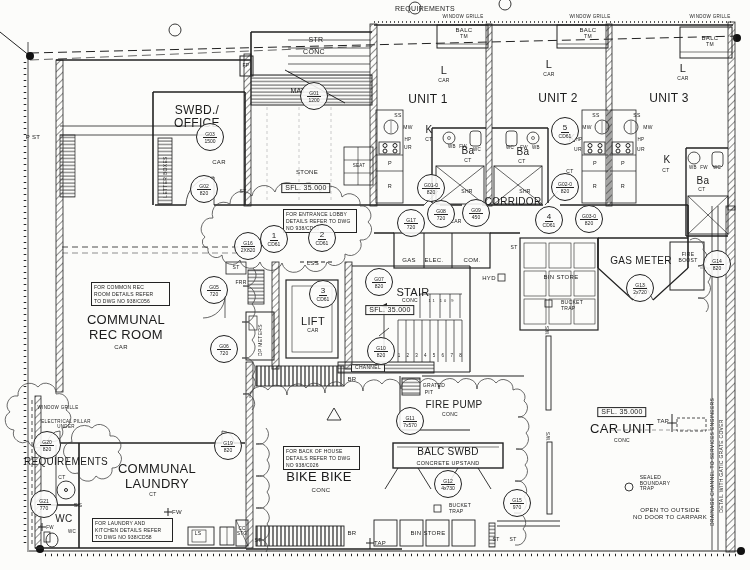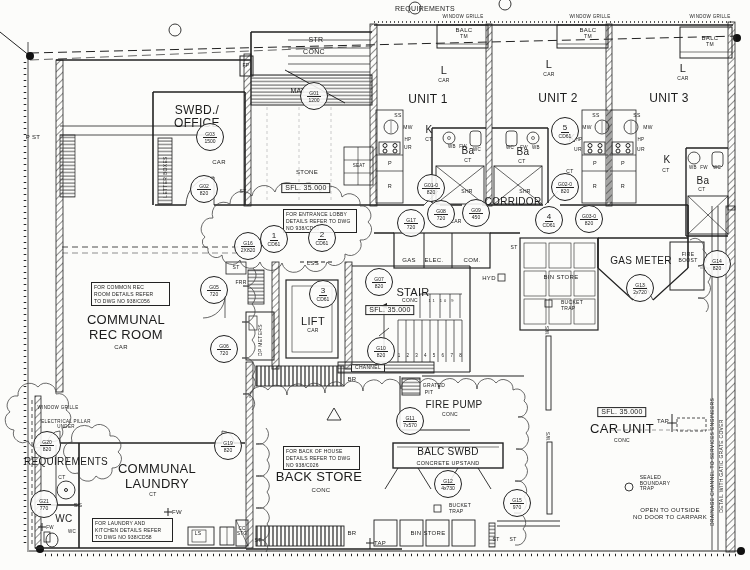--- a/index.html
+++ b/index.html
@@ -412,21 +412,21 @@
       <span>LAUNDRY</span>
     </div>
 <div class="lb" style="left:153px;top:495px;font-size:5px">CT</div>
 <div class="lb" style="left:177px;top:512px;font-size:6px">FW</div>
 <div class="lb" style="left:198px;top:534px;font-size:5px">LS</div>
 <div class="lb" style="left:242px;top:531px;font-size:4.5px">
       <span>CC</span>
       <span>STG</span>
     </div>
 
-<div class="lb" style="left:319px;top:477px;font-size:13px">BACK STORE</div>
+<div class="lb" style="left:319px;top:477px;font-size:13px">BIKE BIKE</div>
 <div class="lb" style="left:321px;top:490px;font-size:6px">CONC</div>
 <div class="lb" style="left:352px;top:379px;font-size:6px">BR</div>
 <div class="lb" style="left:352px;top:533px;font-size:6px">BR</div>
 <div class="lb boxed" style="left:368px;top:368px;font-size:5px">CHANNEL</div>
 <div class="lb" style="left:380px;top:543px;font-size:6px">TAP</div>
 <div class="lb" style="left:258px;top:541px;font-size:5px">ST</div>
 
 <div class="lb" style="left:434px;top:386px;font-size:5px">GRATED</div>
 <div class="lb" style="left:429px;top:393px;font-size:5px">PIT</div>
 <div class="lb" style="left:454px;top:405px;font-size:10px">FIRE PUMP</div>

